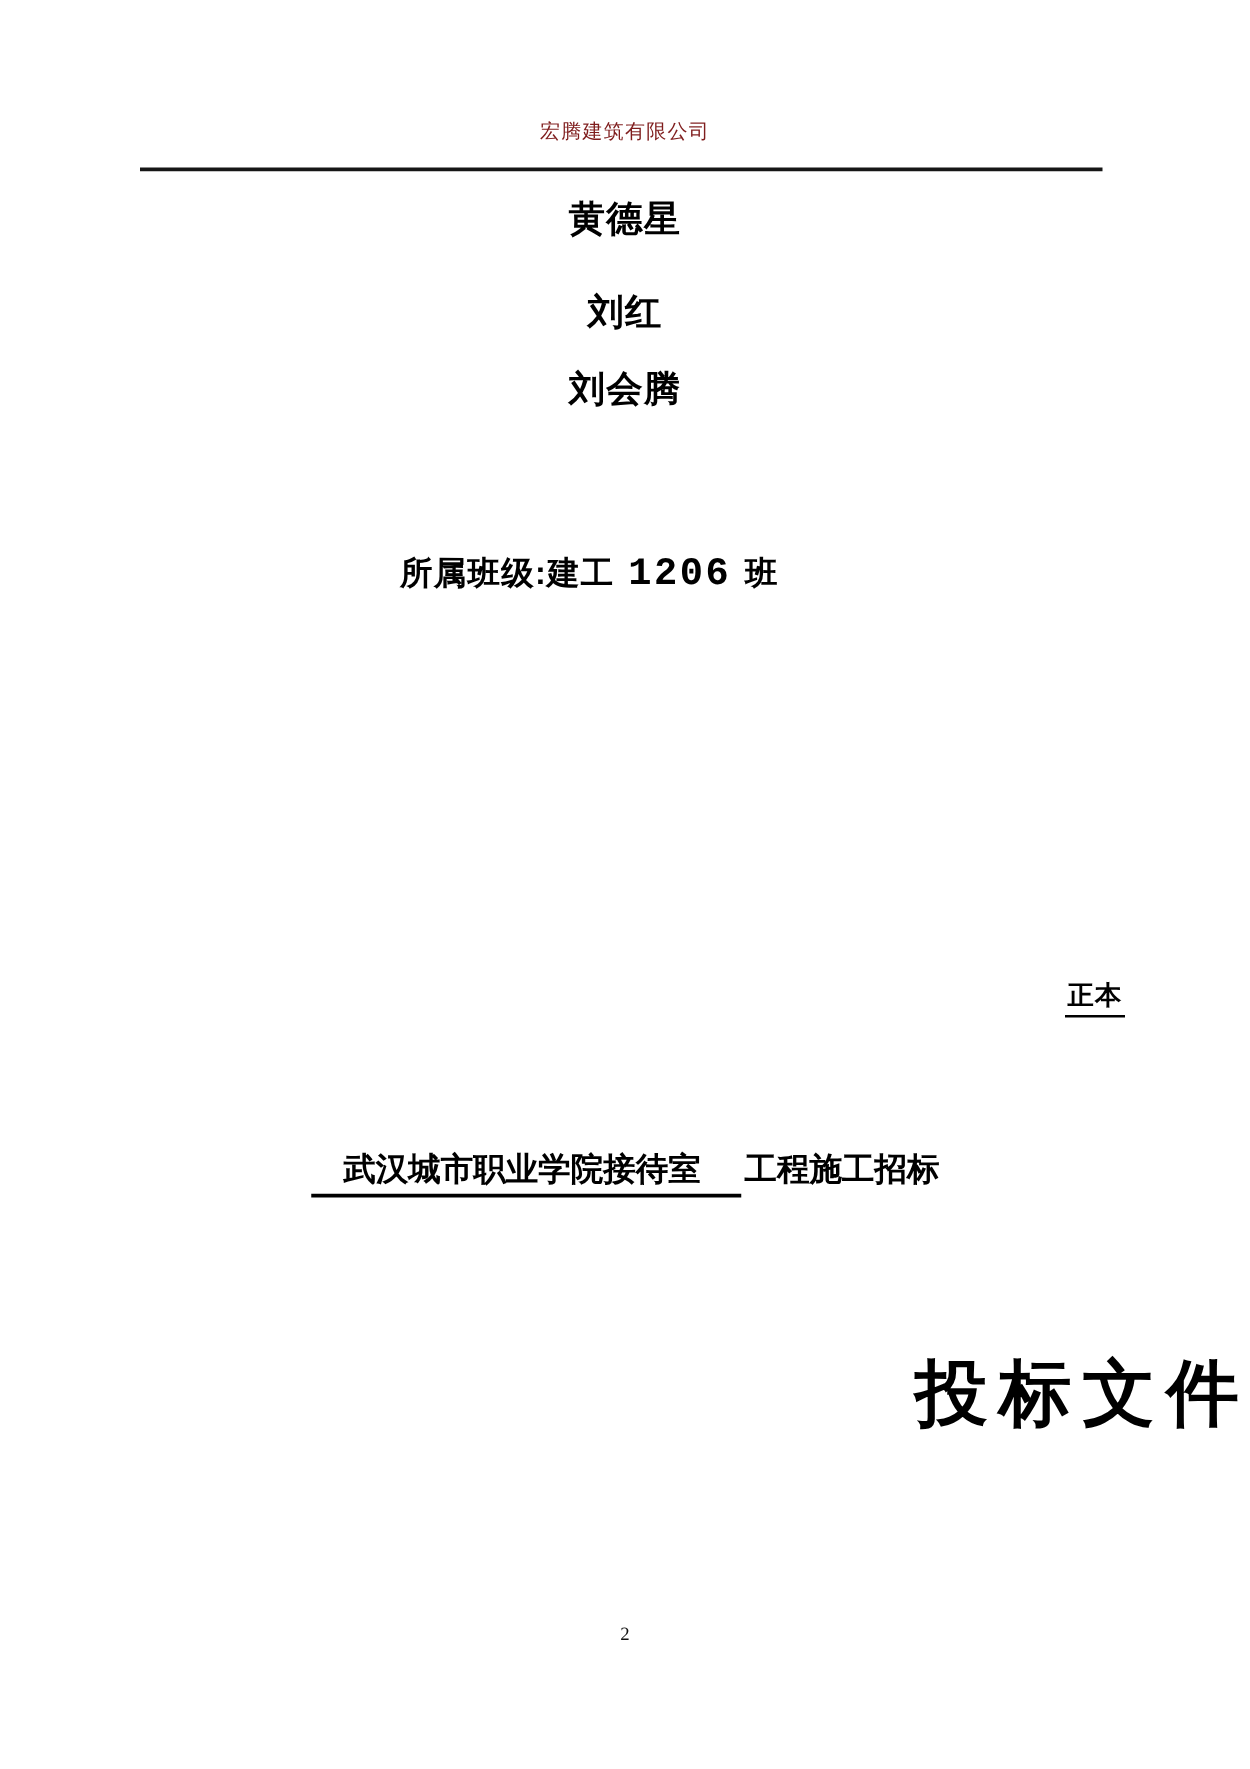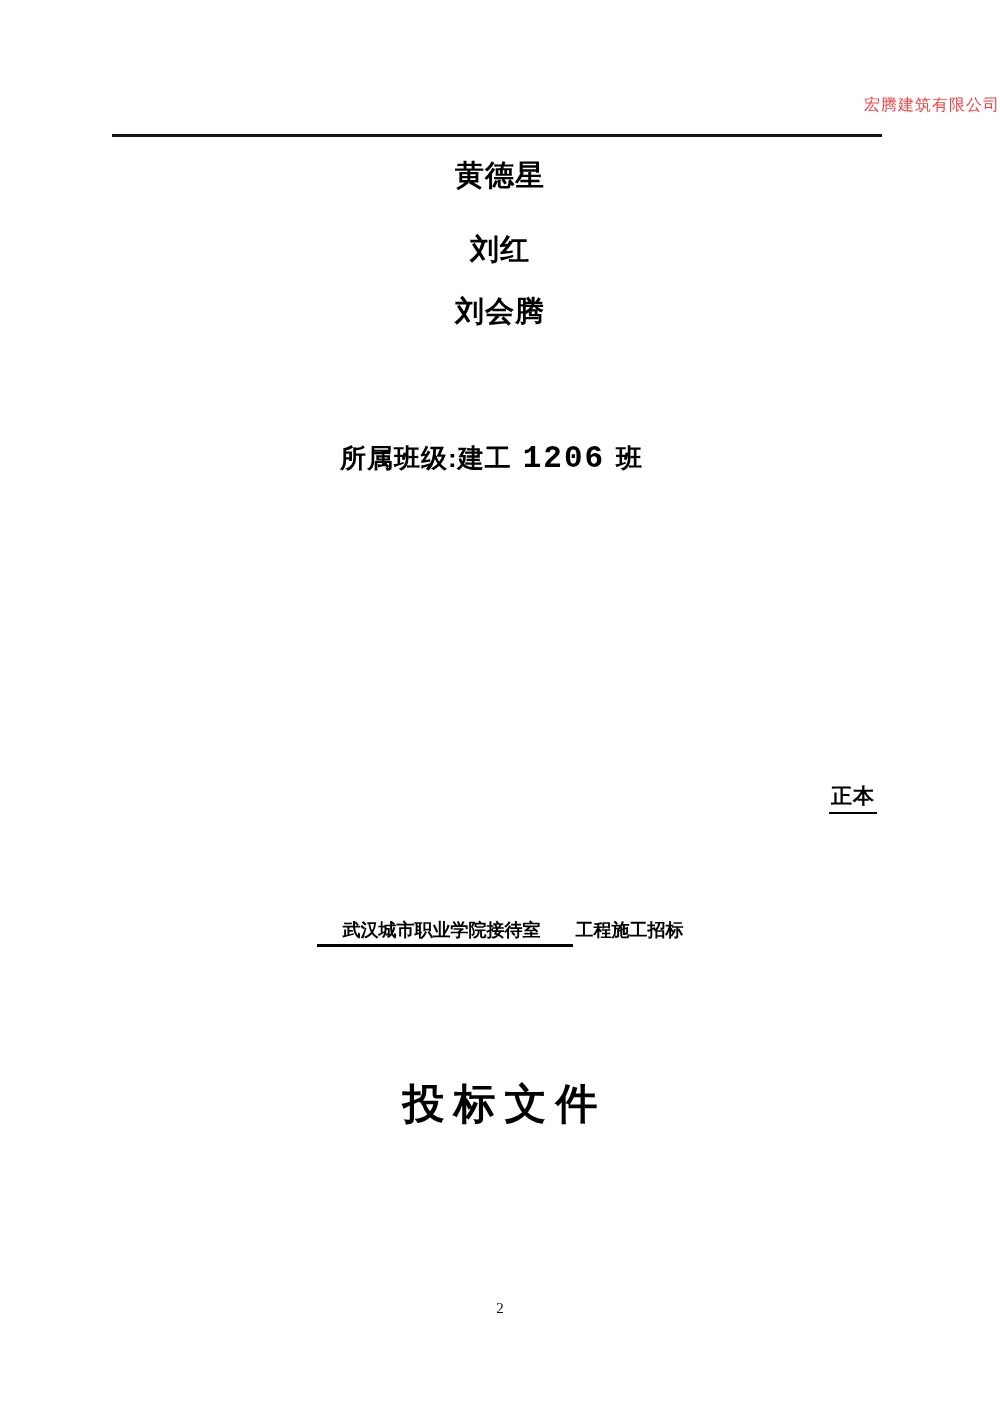--- a/index.html
+++ b/index.html
@@ -16,24 +16,24 @@
     background: #ffffff;
     overflow: hidden;
   }
 
   
   .header-company {
     position: absolute;
     top: 95px;
     left: 0;
     width: 100%;
-    text-align: right;
+    text-align: center;
     font-size: 16px;
     font-weight: 400;
-    color: #ef4444;
+    color: #7f1d1d;
     letter-spacing: 1px;
   }
   .header-rule {
     position: absolute;
     top: 134px;
     left: 112px;
     width: 770px;
     height: 3px;
     background: #161616;
   }
@@ -49,21 +49,21 @@
     letter-spacing: 1px;
   }
   .name-1 { top: 156px; }
   .name-2 { top: 230px; }
   .name-3 { top: 292px; }
 
   
   .class-line {
     position: absolute;
     top: 441px;
-    left: 340px;
+    left: 320px;
     display: flex;
     align-items: baseline;
     font-weight: 700;
     white-space: nowrap;
   }
   .class-line .cn {
     font-size: 26px;
     font-family: "Liberation Sans", sans-serif;
     letter-spacing: 1px;
   }
@@ -71,57 +71,57 @@
     font-size: 31px;
     font-family: Liberation Mono, monospace;
     margin: 0 11px;
     letter-spacing: 2px;
   }
 
   
   .copy-label {
     position: absolute;
     top: 782px;
-    left: 829px;
+    left: 852px;
     font-size: 21px;
     font-weight: 700;
     border-bottom: 2px solid #000000;
     padding: 0 2px 2px 2px;
     letter-spacing: 1px;
   }
 
   
   .project-line {
     position: absolute;
     top: 918px;
     left: 0;
     width: 100%;
     text-align: center;
-    font-size: 18px;
+    font-size: 26px;
     font-weight: 700;
     white-space: nowrap;
   }
   .project-line .underlined {
     display: inline-block;
     border-bottom: 3px solid #000000;
     padding: 0 32px 2px 26px;
   }
   .project-line .rest {
     display: inline-block;
     padding-left: 3px;
   }
 
   
   .main-title {
     position: absolute;
     top: 1076px;
     left: 0;
     width: 100%;
-    text-align: center;
-    font-size: 42px;
+    text-align: right;
+    font-size: 58px;
     font-weight: 700;
     letter-spacing: 9px;
     padding-left: 9px; 
   }
 
   
   .page-number {
     position: absolute;
     top: 1300px;
     left: 0;

